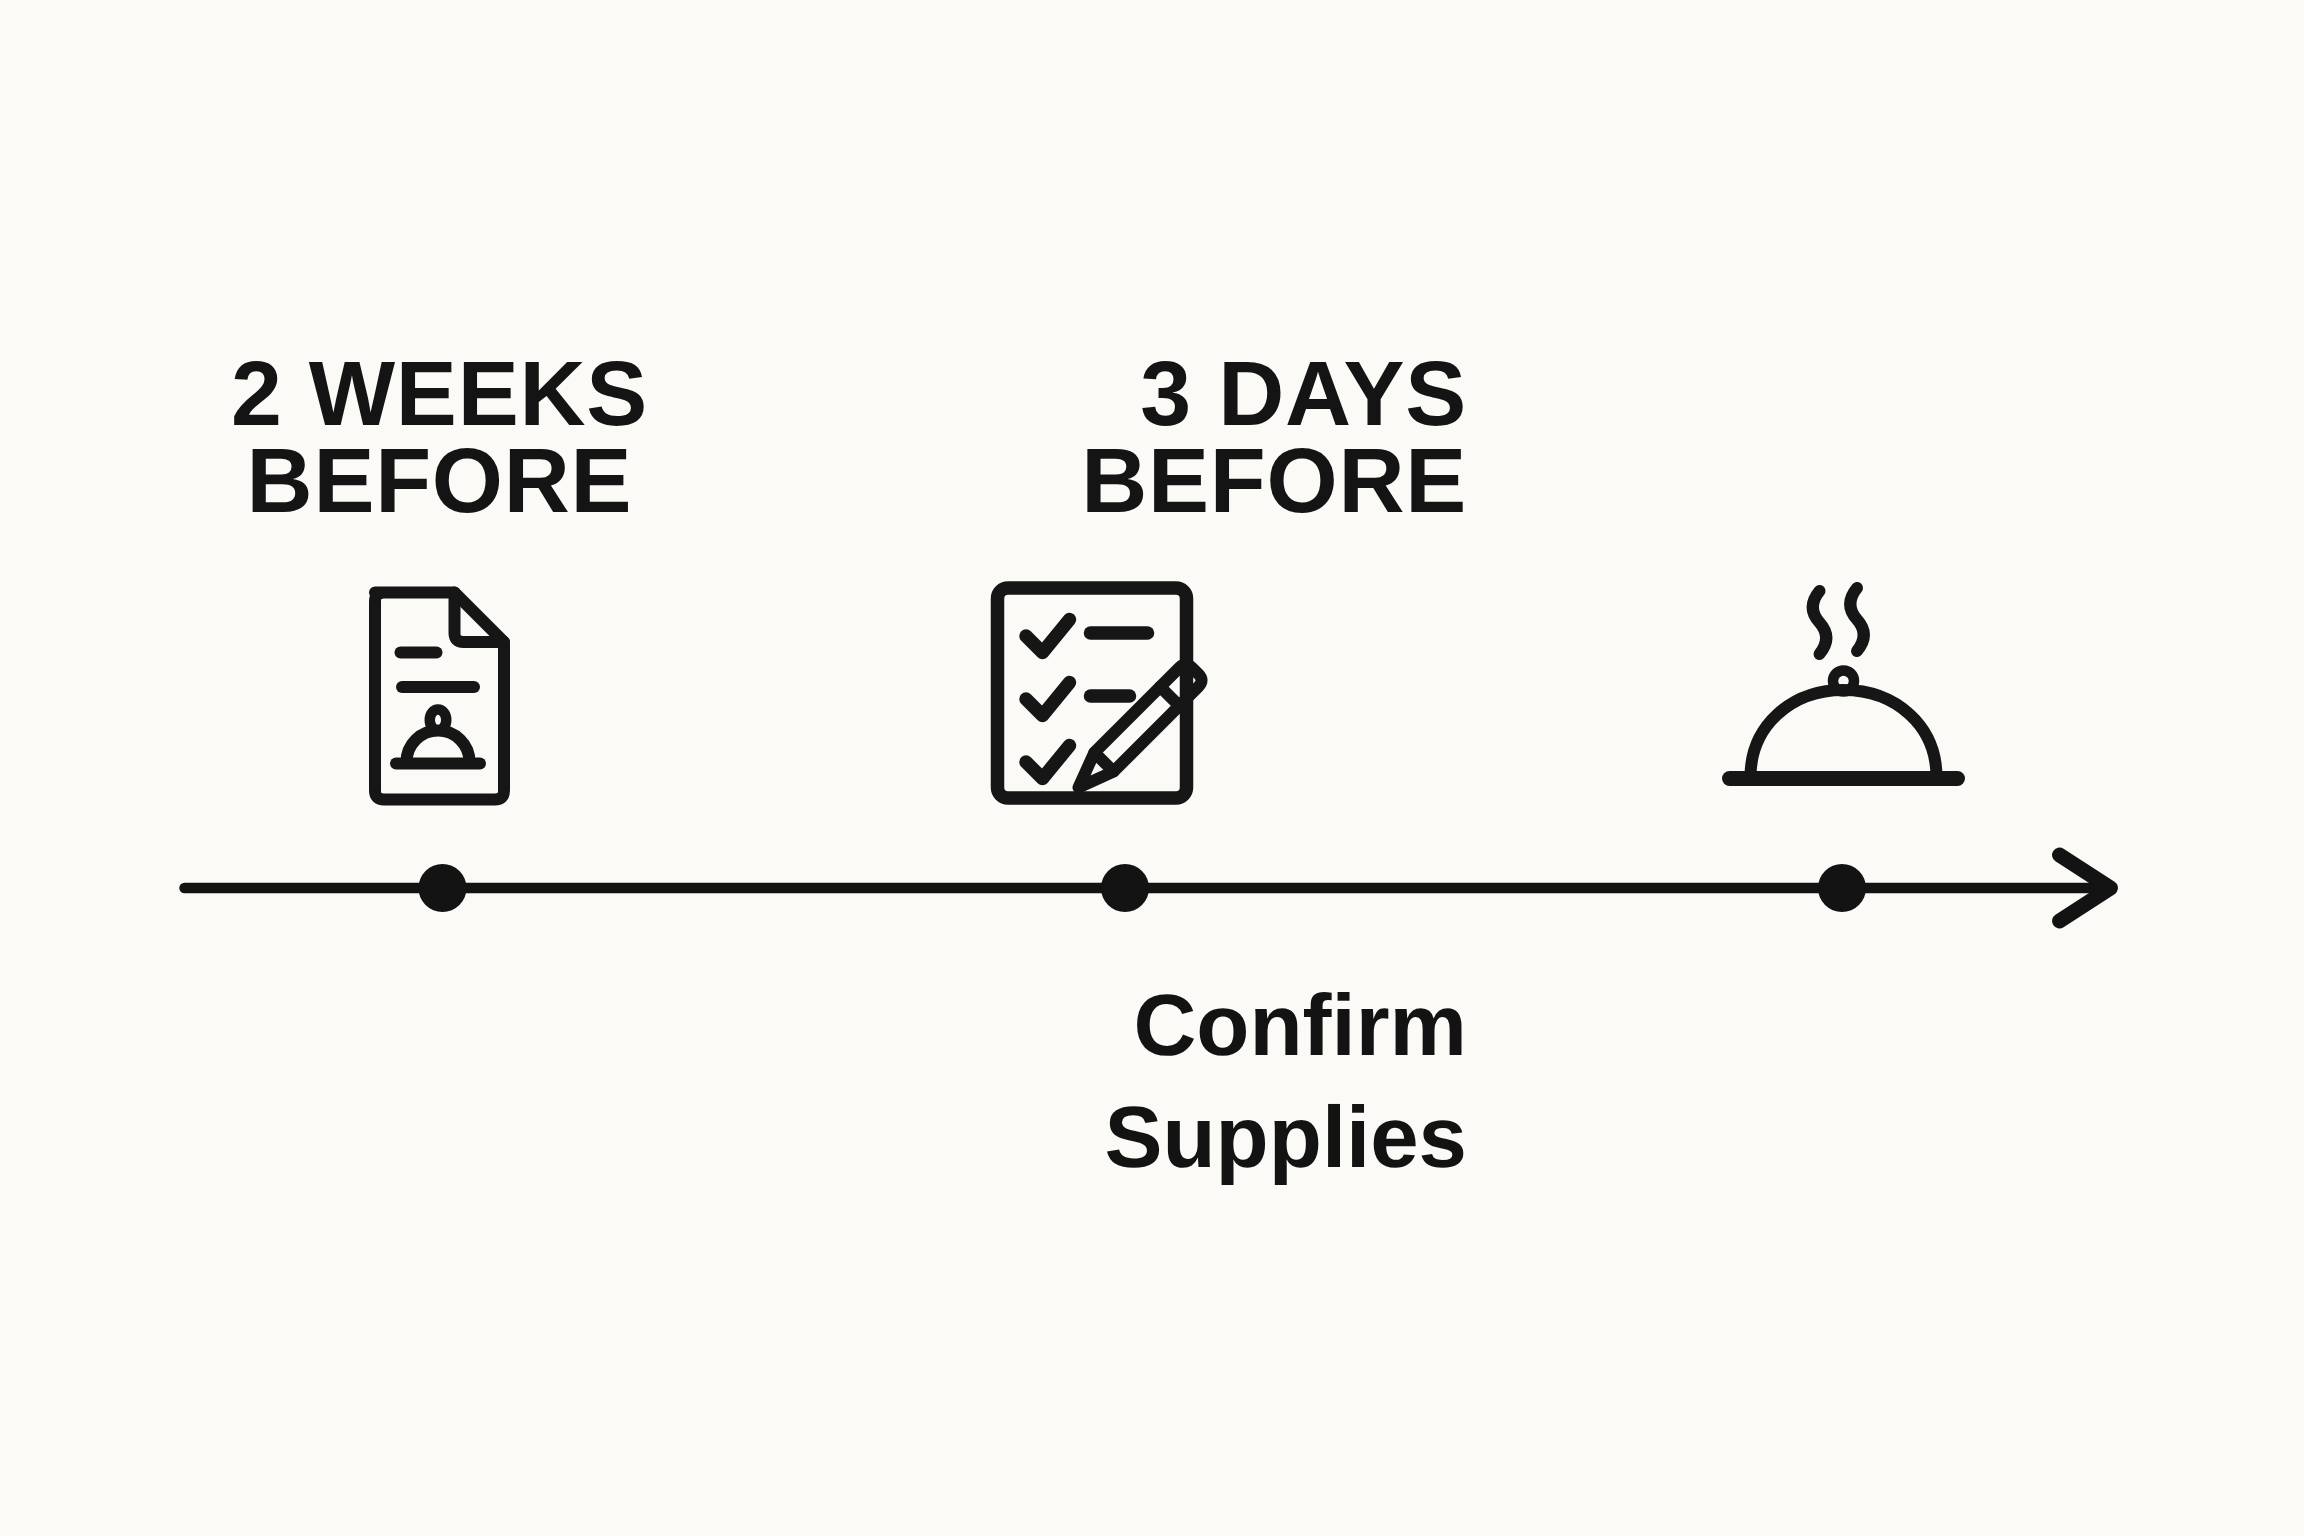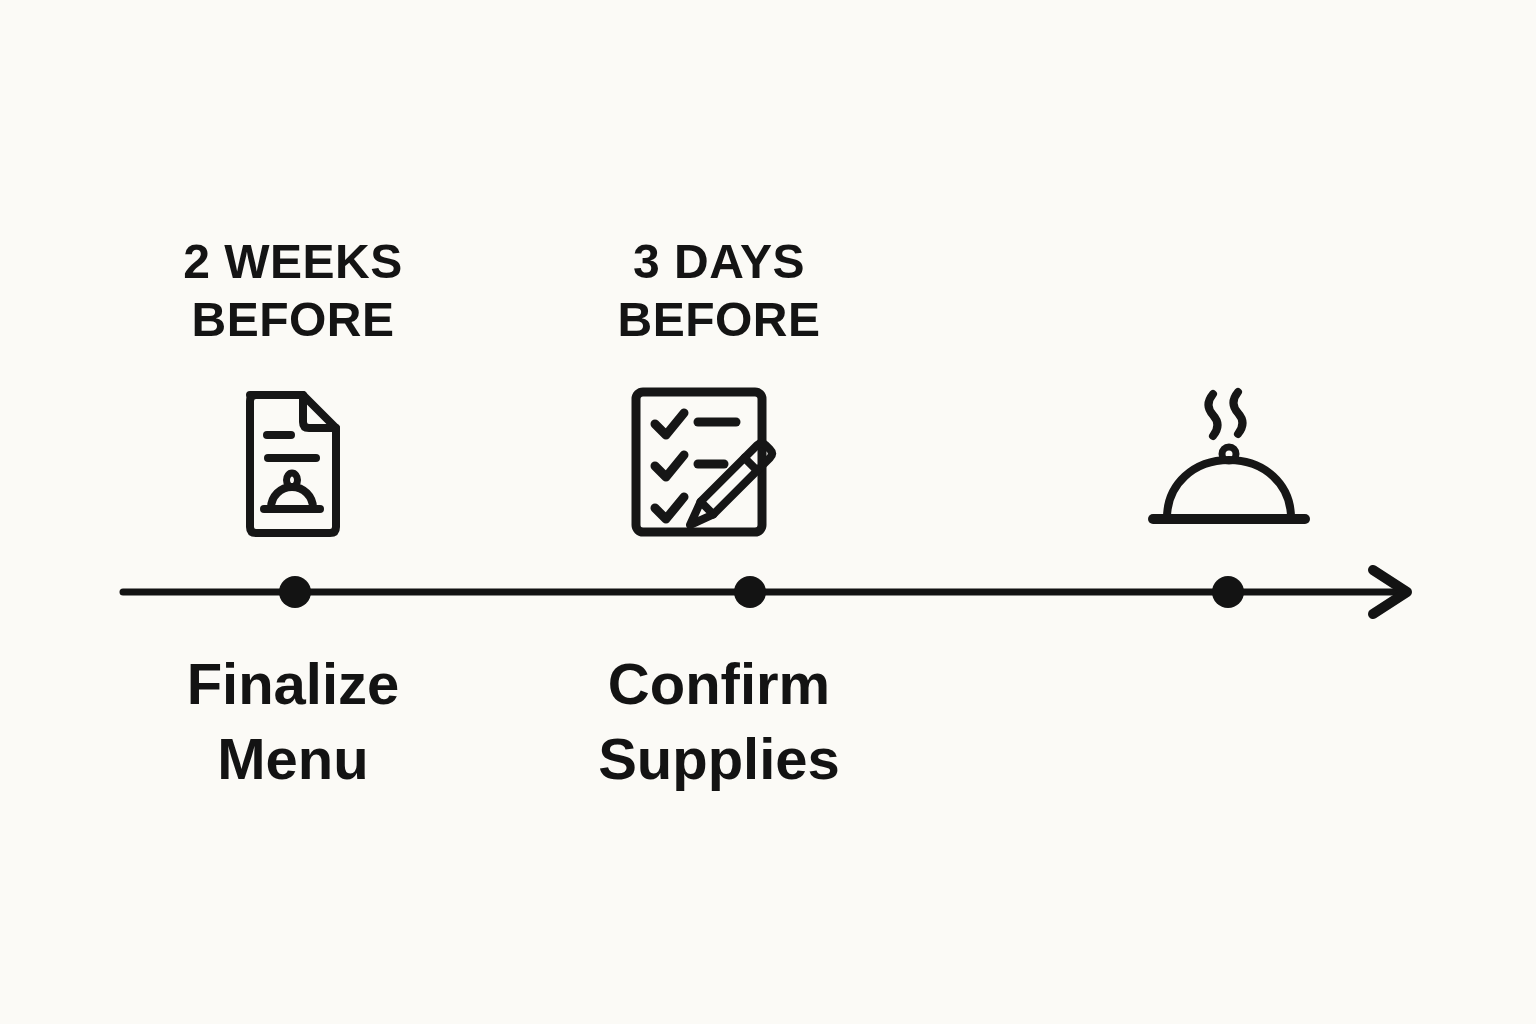--- a/index.html
+++ b/index.html
@@ -16,29 +16,29 @@
   }
   .column {
     position: absolute;
     top: 0;
     width: 460px;
     height: 1024px;
     transform: translateX(-50%);
     text-align: center;
   }
   .col-1 { left: 293px; }
-  .col-2 { left: 719px; }
+  .col-2 { left: 748px; text-align: right; }
   .col-3 { left: 1229px; }
 
   .time-label {
     position: absolute;
     top: 233px;
     left: 0;
     width: 100%;
-    font-size: 48px;
+    font-size: 61px;
     font-weight: bold;
     line-height: 58px;
     letter-spacing: 0.5px;
     color: #141414;
     white-space: pre-line;
   }
   .icon-box {
     position: absolute;
     top: 384px;
     left: 0;
@@ -85,22 +85,20 @@
       <svg width="120" height="152" viewBox="0 0 120 152">
         <path class="stroke" stroke-width="8" d="M17 7 H70 L103 40 V139 Q103 145 97 145 H23 Q17 145 17 139 V13 Q17 7 23 7 Z"></path>
         <path class="stroke" stroke-width="8" d="M70 7 V34 Q70 40 76 40 H103"></path>
         <path class="stroke" stroke-width="8" d="M34 47 H58"></path>
         <path class="stroke" stroke-width="8" d="M35 70 H83"></path>
         <ellipse class="stroke" stroke-width="7" cx="59" cy="92" rx="5.5" ry="7"></ellipse>
         <path class="stroke" stroke-width="8" d="M38 120 A21 21 0 0 1 80 120"></path>
         <path class="stroke" stroke-width="8" d="M31 121 H87"></path>
       </svg>
     </div>
-    <div class="task-label">Finalize
-Menu</div>
   </div>
 
   <div class="column col-2">
     <div class="time-label">3 DAYS
 BEFORE</div>
     <div class="icon-box">
       <svg width="190" height="156" viewBox="0 0 190 156">
         <rect class="stroke" stroke-width="9" x="12" y="8" width="126" height="140" rx="7"></rect>
         <path class="stroke" stroke-width="9" d="M31 40 L42 51 L60 29"></path>
         <path class="stroke" stroke-width="9" d="M31 82 L42 93 L60 71"></path>

